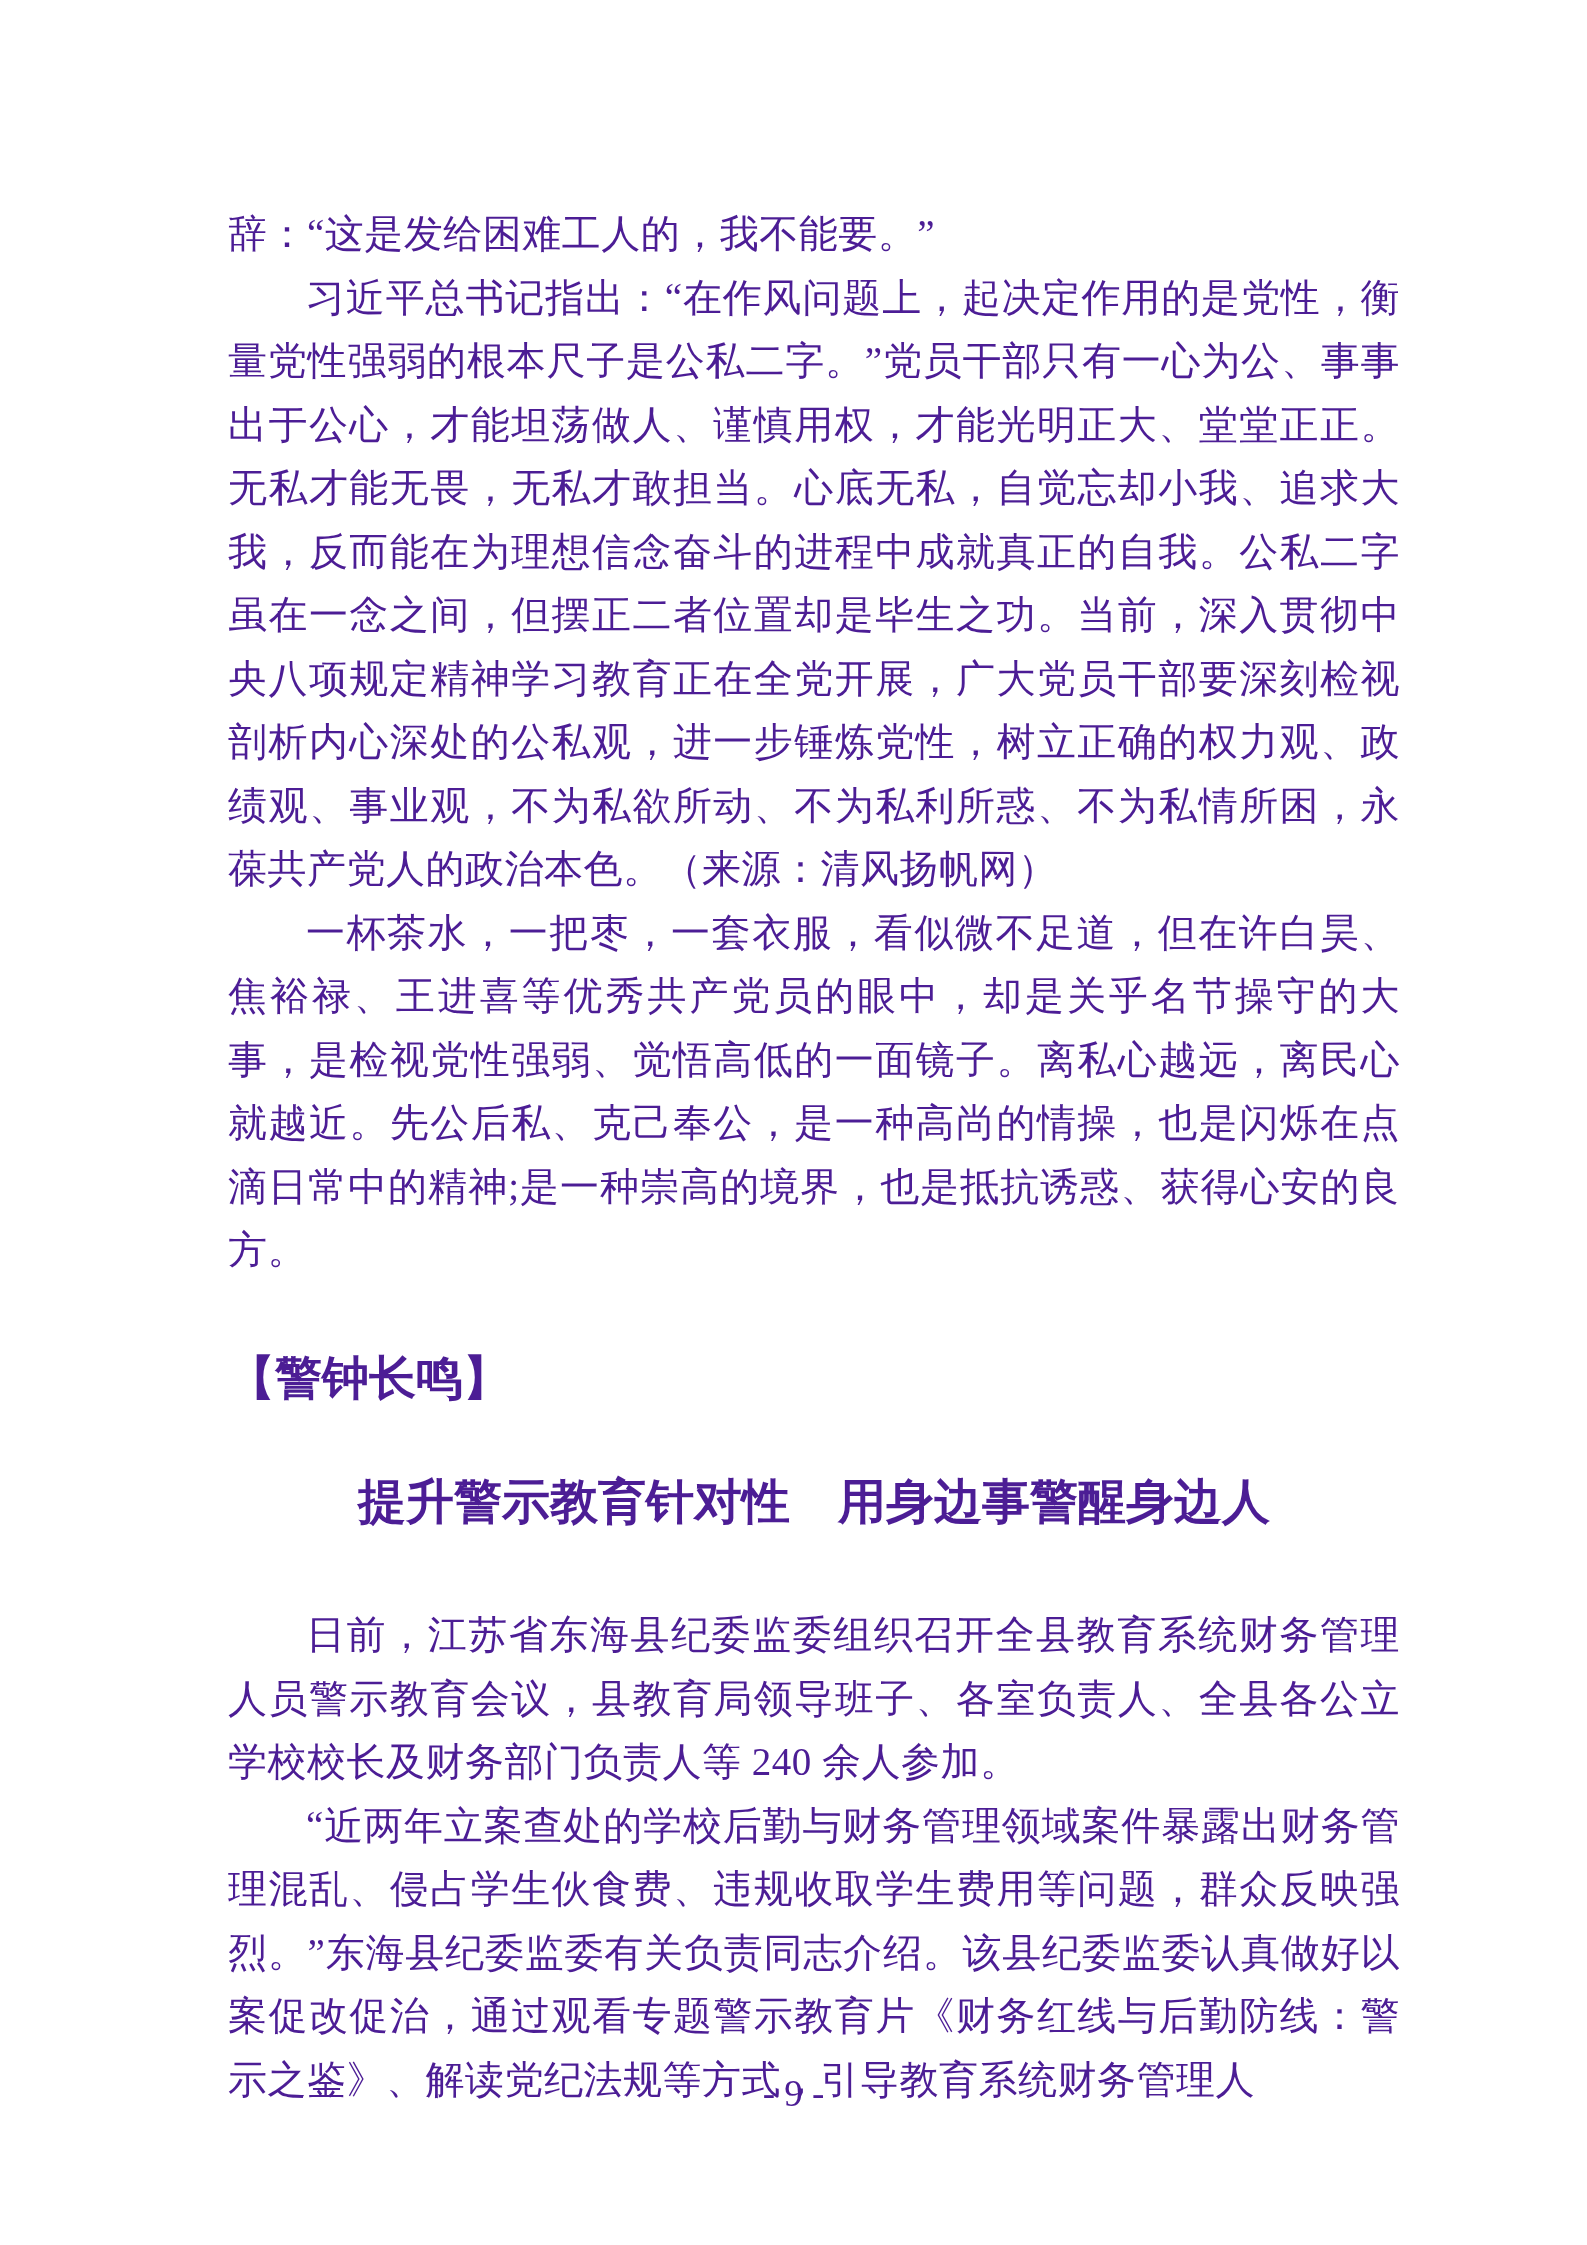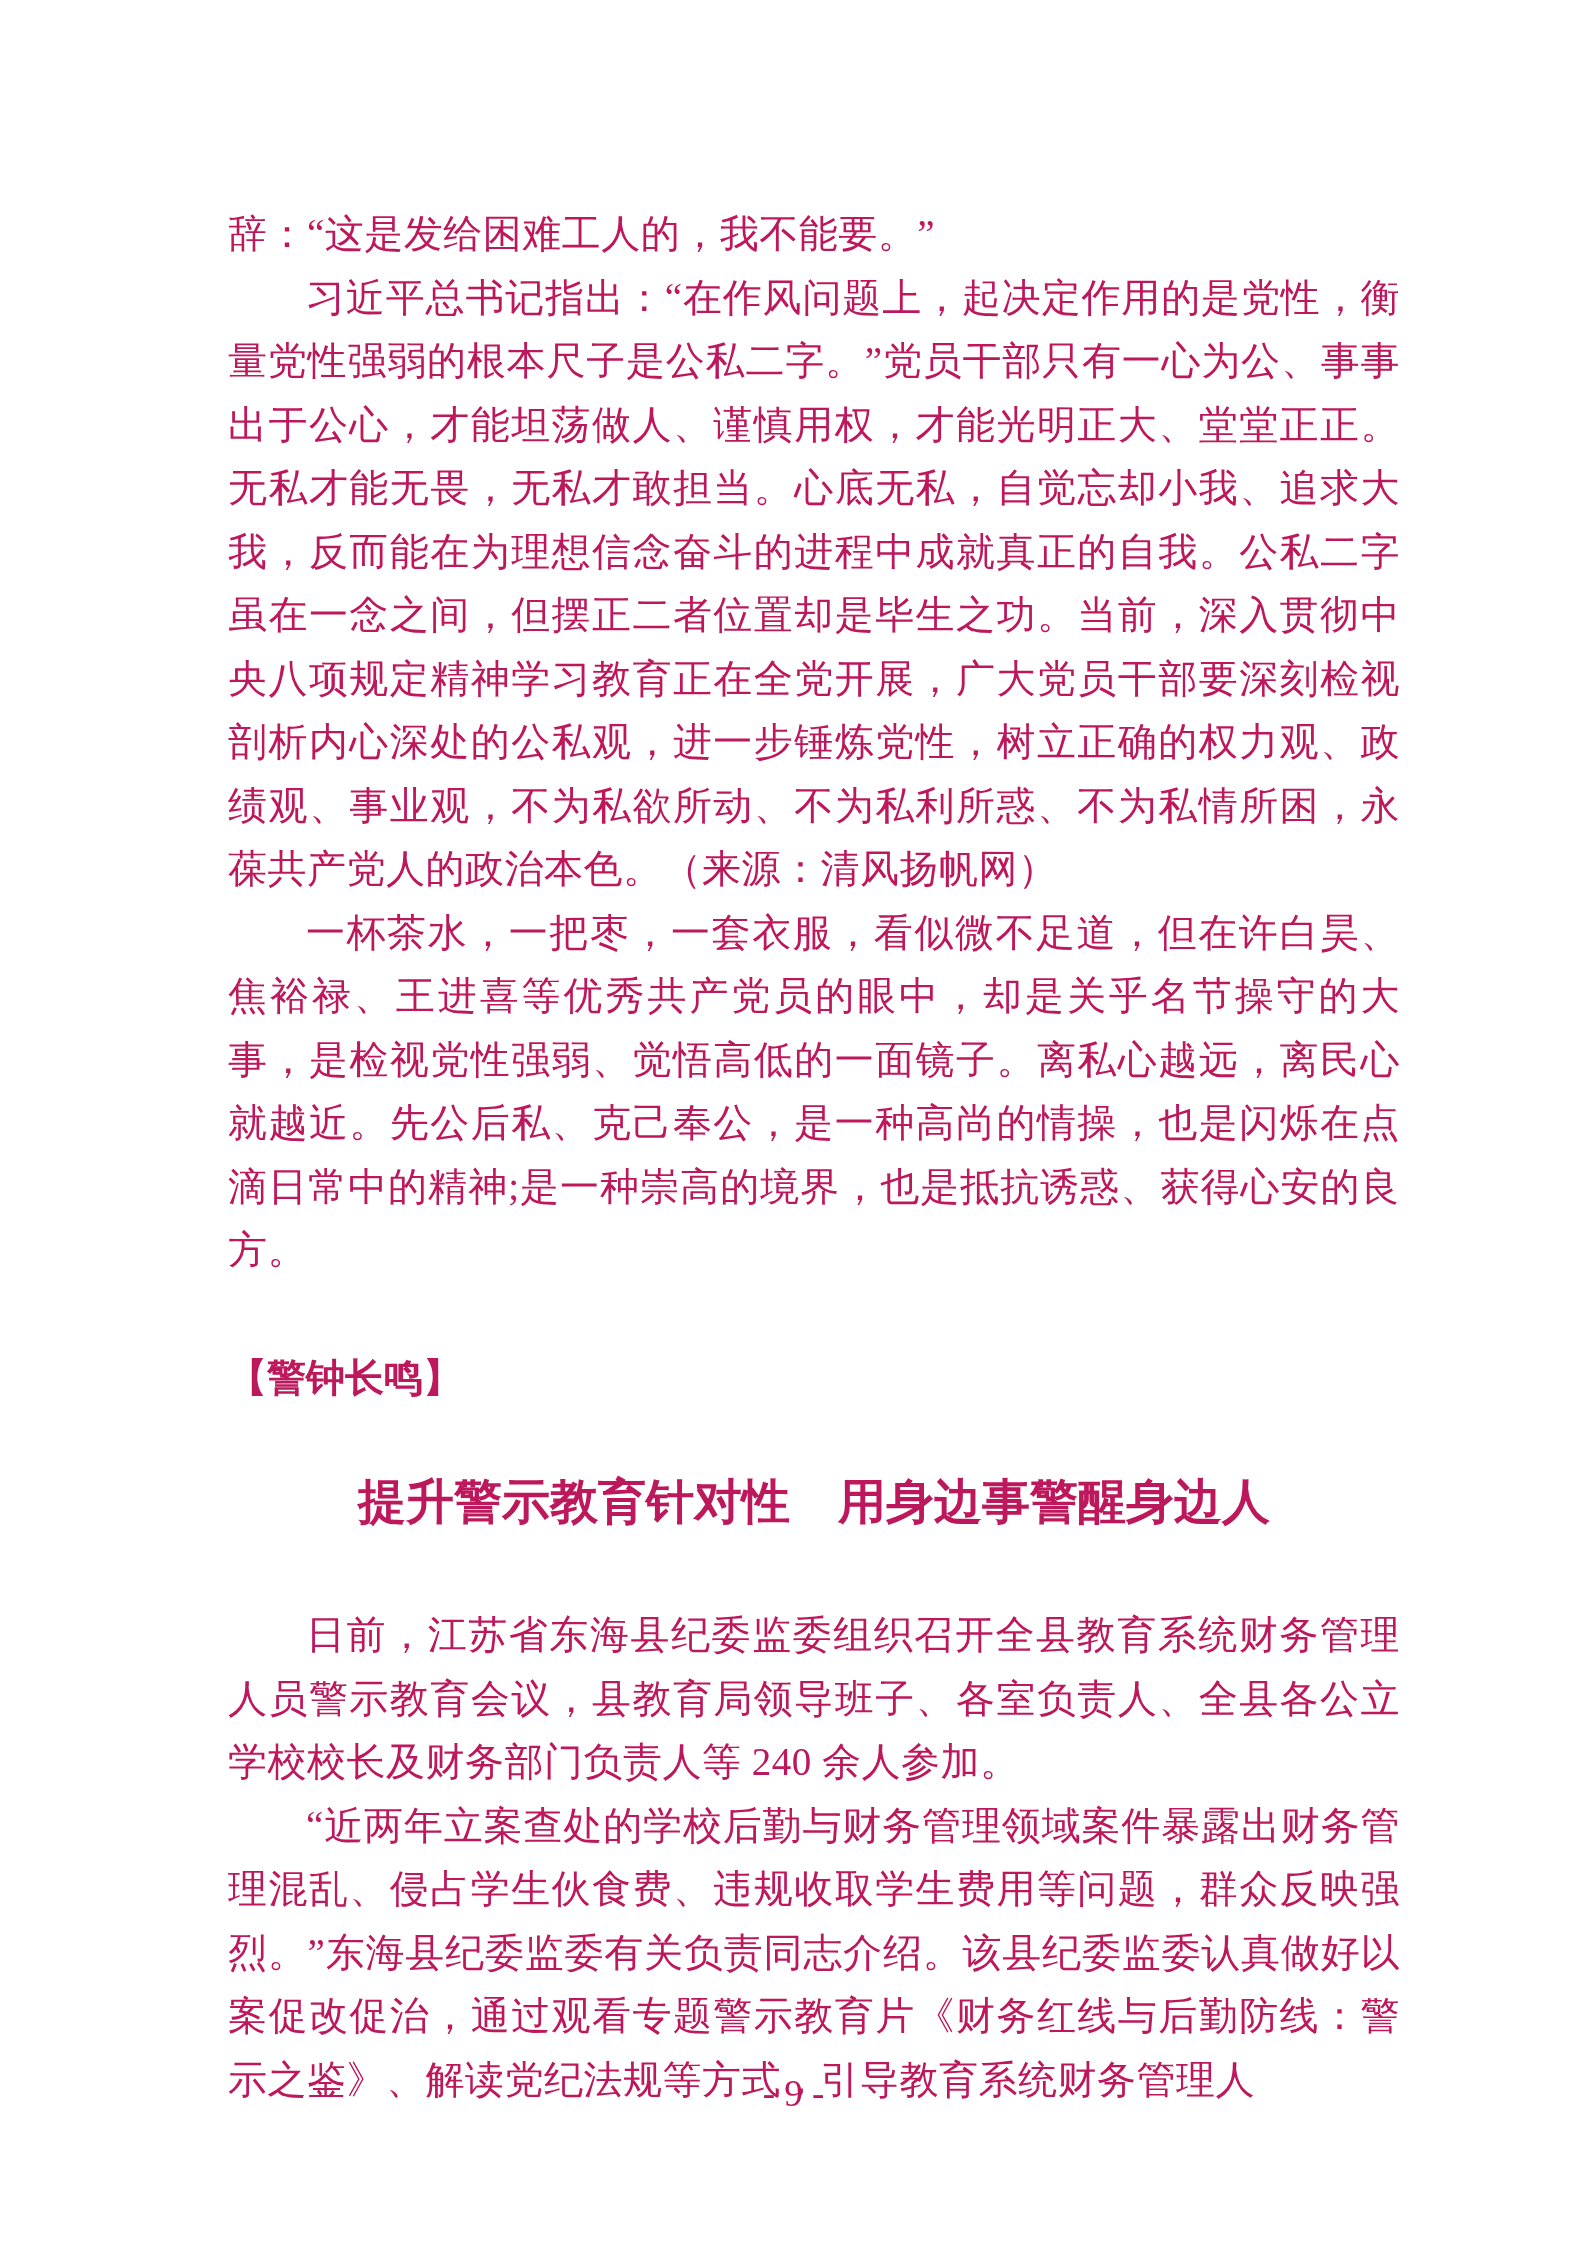--- a/index.html
+++ b/index.html
@@ -6,21 +6,21 @@
     margin: 0;
     padding: 0;
     background: #e8e8e8;
   }
   .page {
     position: relative;
     width: 1587px;
     height: 2245px;
     margin: 0 auto;
     background: #ffffff;
-    color: #be185d;
+    color: #4c1d95;
     overflow: hidden;
     font-family: "Liberation Serif", "DejaVu Serif", serif;
   }
   .text-block {
     position: absolute;
     left: 228px;
     top: 0;
     width: 1172px;
     padding-top: 202px;
   }
@@ -32,21 +32,21 @@
     text-align-last: left;
     letter-spacing: 0.5px;
     word-break: normal;
     line-break: strict;
   }
   .para.indent {
     text-indent: 2em;
   }
   .section-header {
     margin: 64px 0 0 0;
-    font-size: 39px;
+    font-size: 47px;
     line-height: 63.5px;
     font-weight: bold;
     font-family: Liberation Sans, sans-serif;
   }
   .article-title {
     margin: 60px 0 0 0;
     font-size: 48px;
     line-height: 66px;
     font-weight: bold;
     text-align: center;

